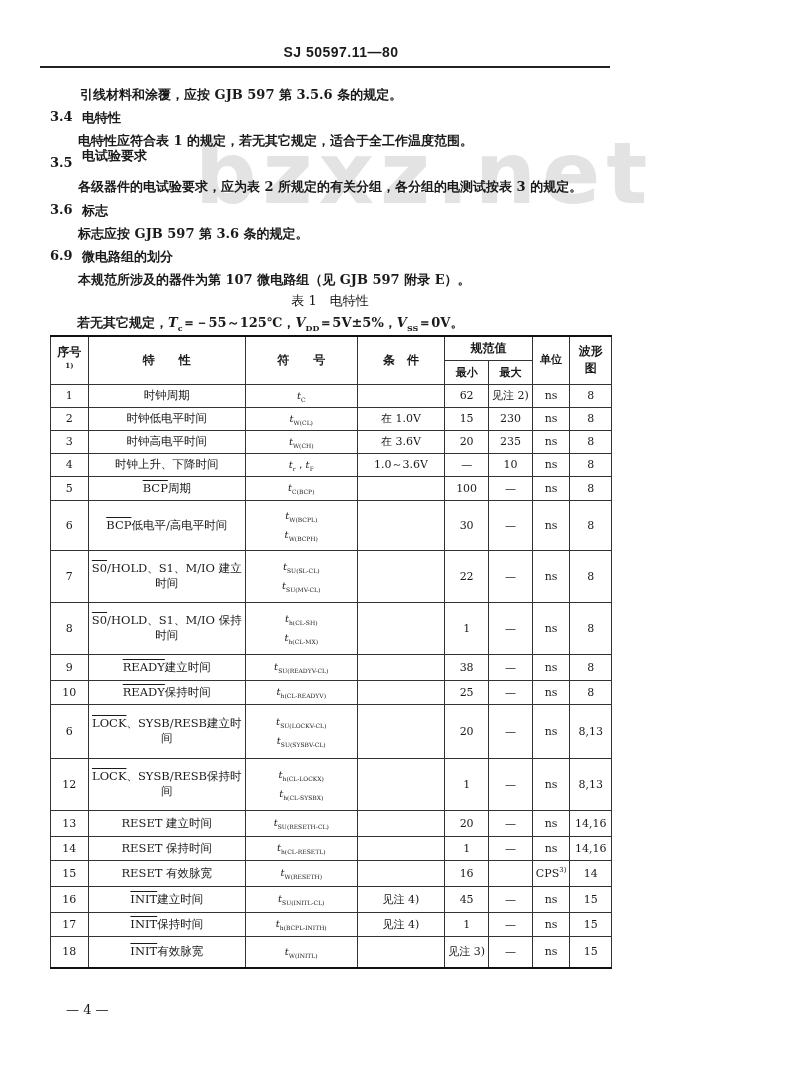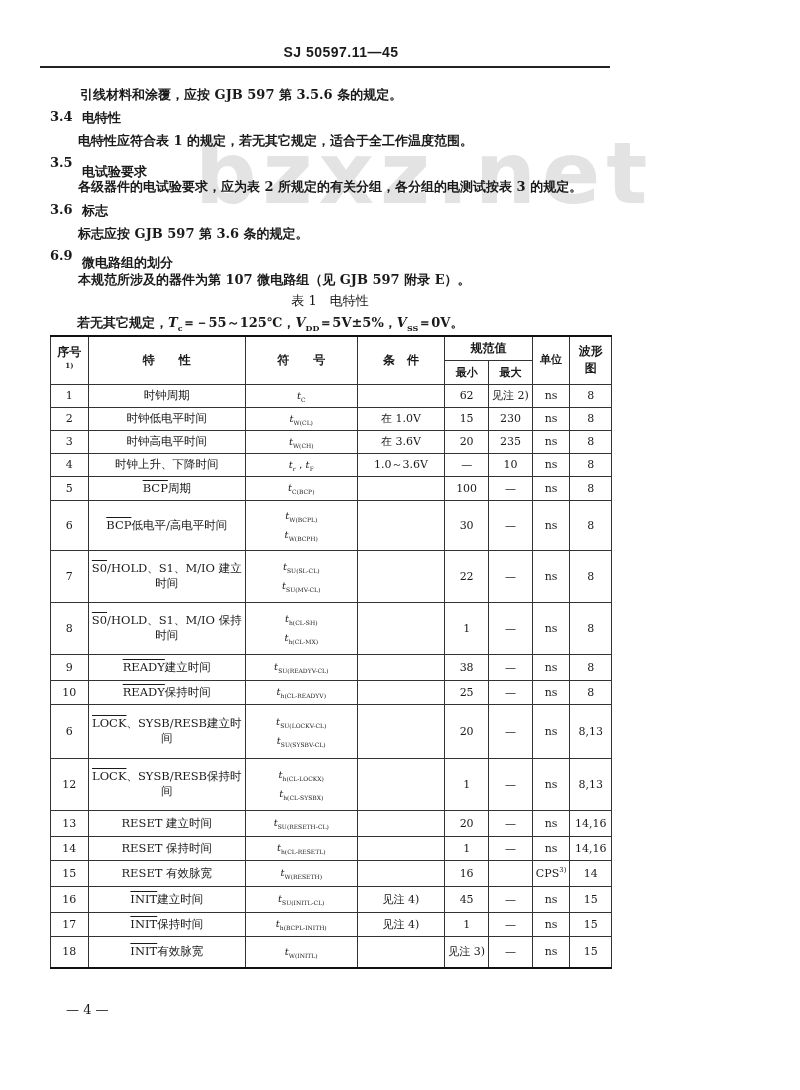--- a/index.html
+++ b/index.html
@@ -41,39 +41,39 @@
   .ov { text-decoration:overline; }
   sup { font-size:7px; }
   .footer { position:absolute; left:66px; top:1002px; font-size:13px; }
 </style>
 </head>
 <body>
 
 <div class="watermark">bzxz.net</div>
 
 <div class="text-layer">
-  <div class="header-code">SJ 50597.11—45</div>
+  <div class="header-code">SJ 50597.11—80</div>
   <div class="header-rule"></div>
 
   <div class="line" style="left:80px;top:86px;">引线材料和涂覆，应按 GJB 597 第 3.5.6 条的规定。</div>
 
   <div class="sec-num" style="left:50px;top:109px;">3.4</div>
   <div class="line" style="left:82px;top:109px;">电特性</div>
   <div class="line" style="left:78px;top:132px;">电特性应符合表 1 的规定，若无其它规定，适合于全工作温度范围。</div>
 
   <div class="sec-num" style="left:50px;top:155px;">3.5</div>
-  <div class="line" style="left:82px;top:163px;">电试验要求</div>
+  <div class="line" style="left:82px;top:147px;">电试验要求</div>
   <div class="line" style="left:78px;top:178px;">各级器件的电试验要求，应为表 2 所规定的有关分组，各分组的电测试按表 3 的规定。</div>
 
   <div class="sec-num" style="left:50px;top:202px;">3.6</div>
   <div class="line" style="left:82px;top:202px;">标志</div>
   <div class="line" style="left:78px;top:225px;">标志应按 GJB 597 第 3.6 条的规定。</div>
 
   <div class="sec-num" style="left:50px;top:248px;">6.9</div>
-  <div class="line" style="left:82px;top:254px;">微电路组的划分</div>
+  <div class="line" style="left:82px;top:248px;">微电路组的划分</div>
   <div class="line" style="left:78px;top:271px;">本规范所涉及的器件为第 107 微电路组（见 GJB 597 附录 E）。</div>
 
   <div class="caption">表 1　电特性</div>
 
   <div class="condition">
     <span>若无其它规定，</span><i>T</i><sub>c</sub><span>＝－55～125℃，</span><i>V</i><sub>DD</sub><span>＝5V±5%，</span><i>V</i><sub>SS</sub><span>＝0V。</span>
   </div>
 
   <table class="spec">
     <colgroup>

